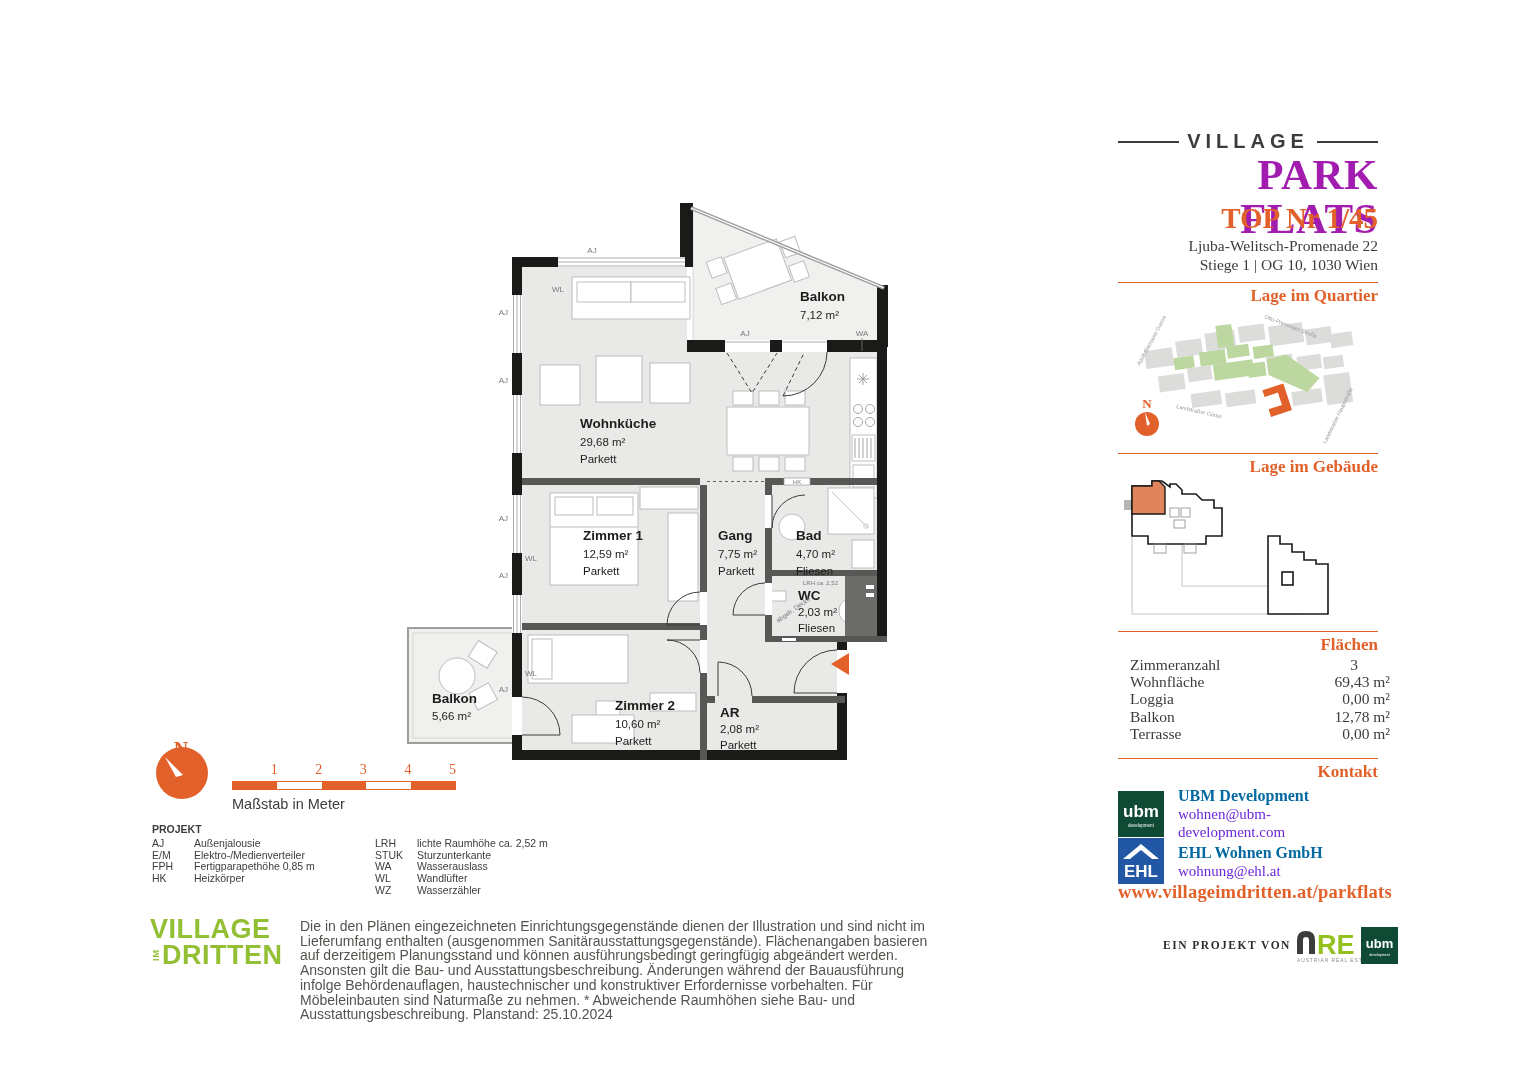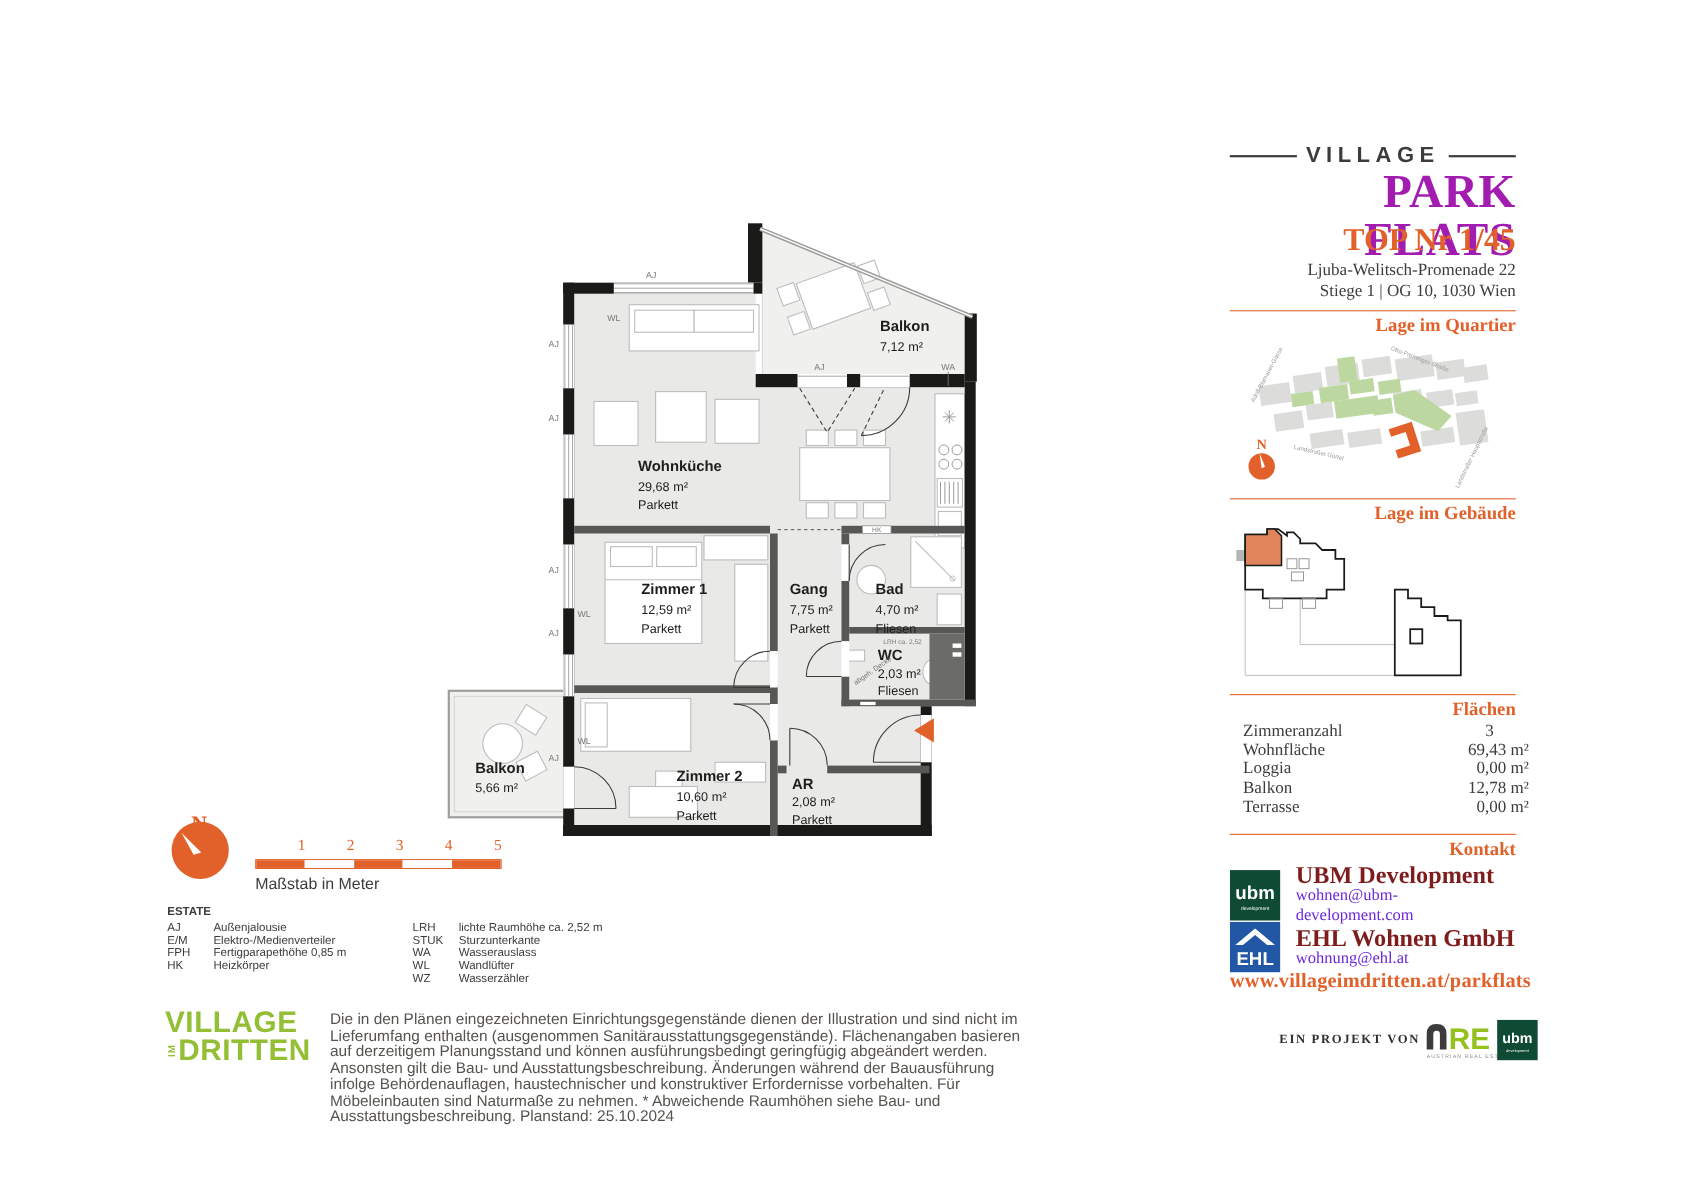--- a/index.html
+++ b/index.html
@@ -14,21 +14,21 @@
   .brand-top{font-weight:bold;font-size:20px;letter-spacing:5px;color:#3c3c3b;}
   .brand-main{font-family:"Liberation Serif",serif;font-weight:bold;font-size:43px;line-height:44px;color:#a21caf;letter-spacing:0.5px;}
   .unit-title{font-family:"Liberation Serif",serif;font-weight:bold;font-size:29px;color:#e2612a;}
   .addr{font-family:"Liberation Serif",serif;font-size:15.5px;line-height:19px;color:#3c3c3b;}
   .rule{border-top:1.5px solid #e2612a;height:0;width:100%;}
   .sec-h{font-family:"Liberation Serif",serif;font-weight:bold;font-size:17px;color:#e2612a;text-align:right;}
   .ftable{width:100%;font-family:"Liberation Serif",serif;font-size:15.5px;color:#3c3c3b;}
   .frow{display:flex;justify-content:space-between;line-height:17.2px;}
   .frow .v{text-align:right;}
   .frow .v.center1{padding-right:32px;}
-  .contact-name{font-family:"Liberation Serif",serif;font-weight:bold;font-size:22px;color:#7f1d1d;line-height:19px;}
+  .contact-name{font-family:"Liberation Serif",serif;font-weight:bold;font-size:16px;color:#0369a1;line-height:19px;}
   .contact-mail{font-family:"Liberation Serif",serif;font-size:15px;color:#6d28d9;line-height:18px;}
   .website{font-family:"Liberation Serif",serif;font-weight:bold;font-size:18.5px;color:#e2612a;letter-spacing:0.2px;}
   
   .legend{font-size:10.5px;line-height:11.8px;color:#3c3c3b;}
   .lg-row{display:flex;}
   .lg-row .ab{width:42px;}
   .disc{font-size:14px;line-height:14.7px;color:#56534f;text-align:left;}
   .vid{color:#93bf35;font-weight:bold;letter-spacing:0.5px;line-height:26px;}
   .vid .l1{font-size:27px;}
   .vid .l2{font-size:27px;display:flex;align-items:center;}
@@ -429,21 +429,21 @@
       <div style="flex:1;background:#E2612A;"></div>
       <div style="flex:1;background:#FFFFFF;"></div>
       <div style="flex:1;background:#E2612A;"></div>
       <div style="flex:1;background:#FFFFFF;"></div>
       <div style="flex:1;background:#E2612A;"></div>
     </div>
     <div class="scale-caption" style="margin-top:6px;">Maßstab in Meter</div>
   </div>
 
   <div class="abs legend" style="left:152px;top:824px;width:520px;">
-    <div style="font-weight:bold;margin-bottom:2px;">ESTATE</div>
+    <div style="font-weight:bold;margin-bottom:2px;">PROJEKT</div>
     <div style="display:flex;gap:38px;">
       <div style="width:185px;">
         <div class="lg-row">
             <span class="ab">AJ</span>
             <span>Außenjalousie</span>
           </div>
         <div class="lg-row">
             <span class="ab">E/M</span>
             <span>Elektro-/Medienverteiler</span>
           </div>

